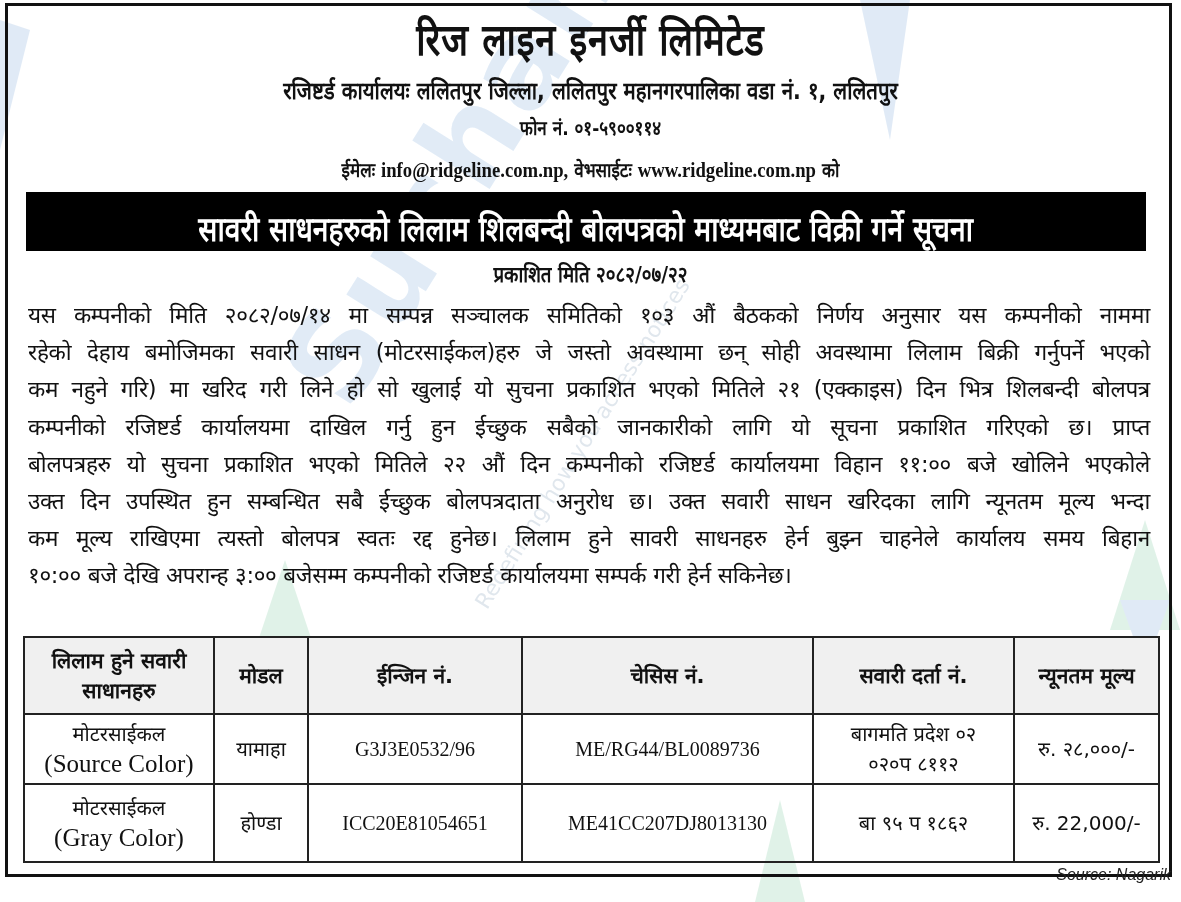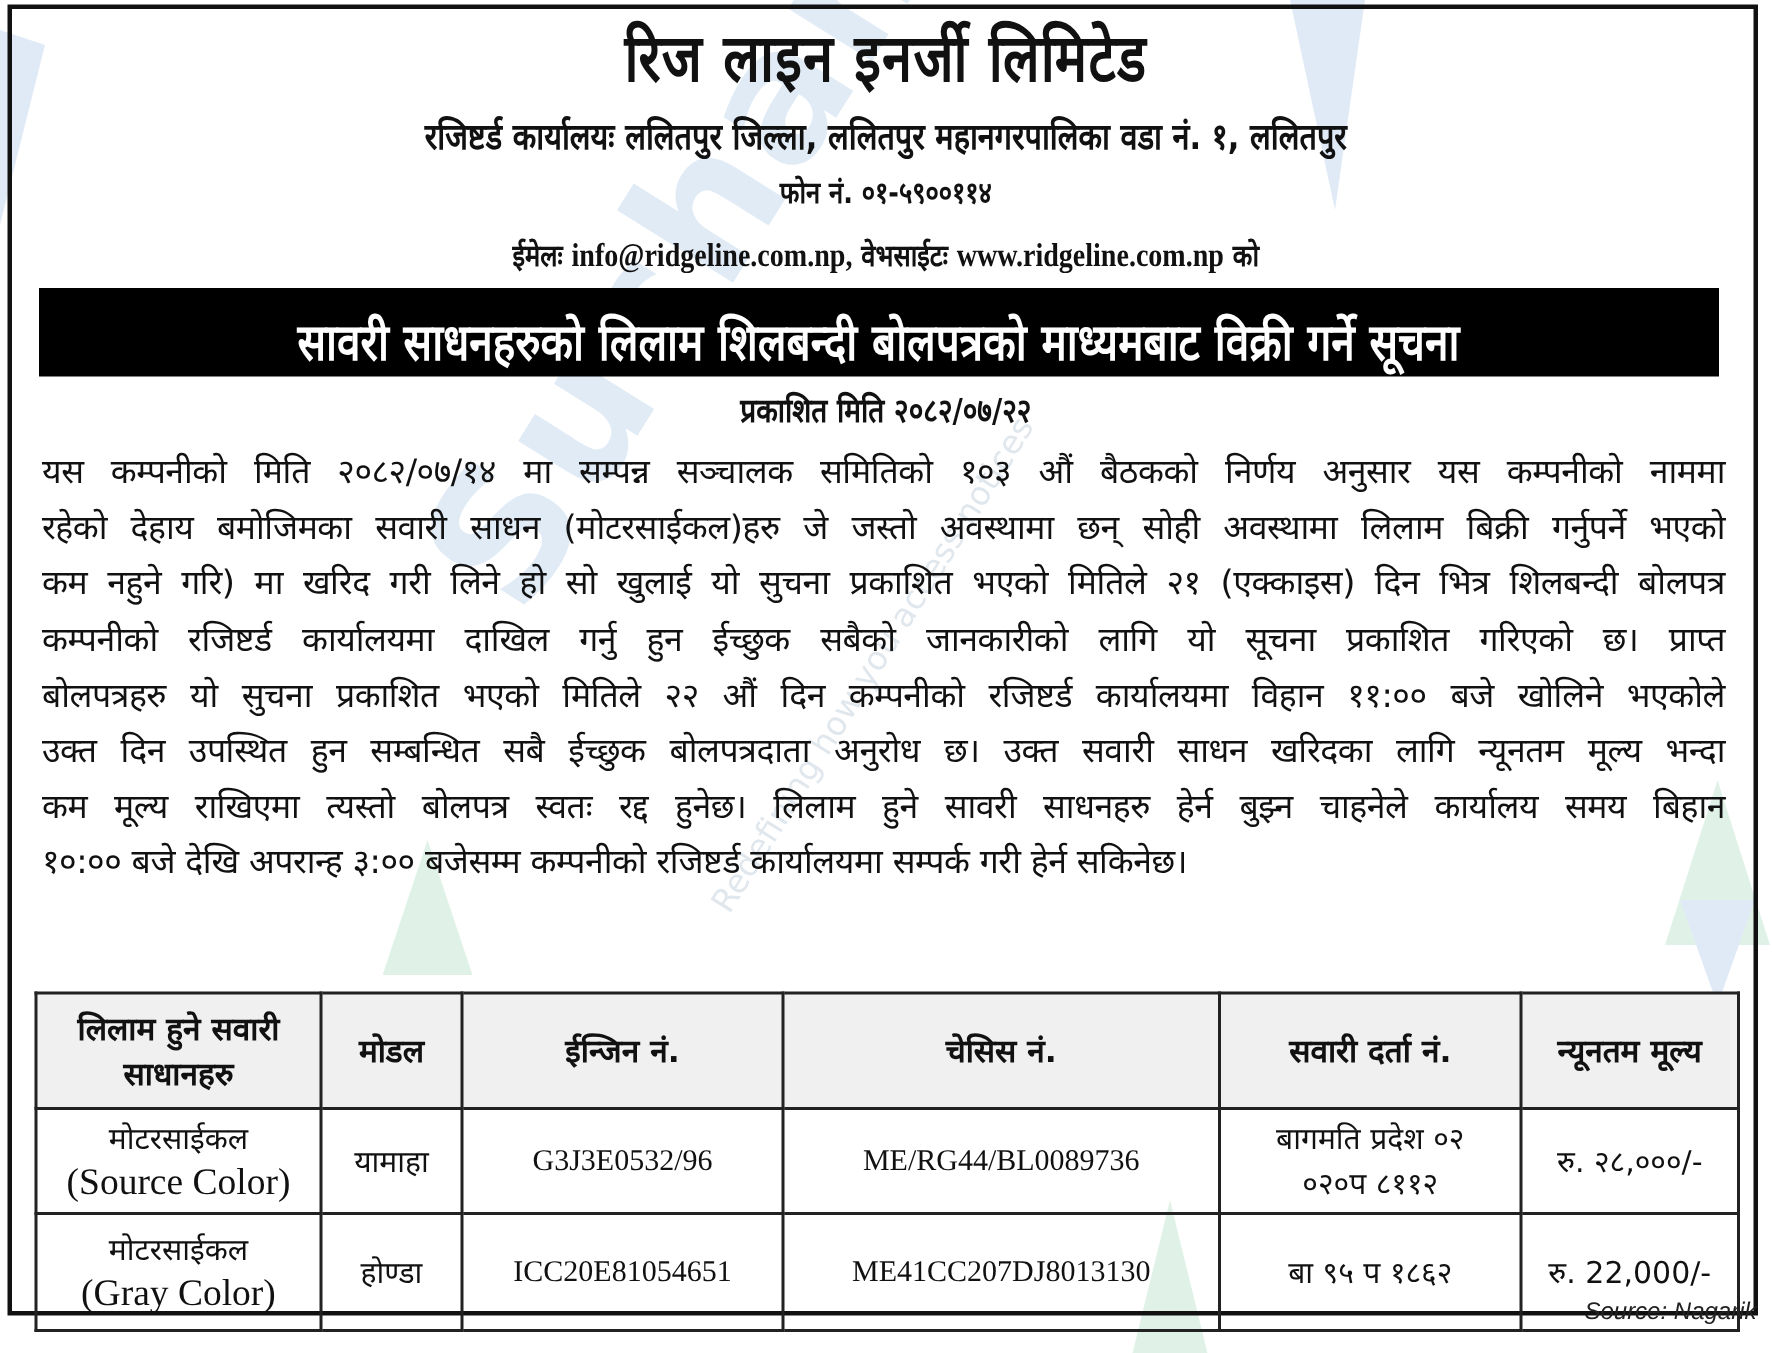--- a/index.html
+++ b/index.html
@@ -161,21 +161,21 @@
       text-align: justify;
       text-align-last: justify;
       letter-spacing: -0.3px;
     }
     .body-line.last {
       text-align-last: left;
     }
     table.vehicles {
       position: absolute;
       left: 23px;
-      top: 661px;
+      top: 636px;
       width: 1135px;
       border-collapse: collapse;
       table-layout: fixed;
     }
     table.vehicles th,
     table.vehicles td {
       border: 2px solid #222222;
       text-align: center;
       vertical-align: middle;
       padding: 0 6px;

